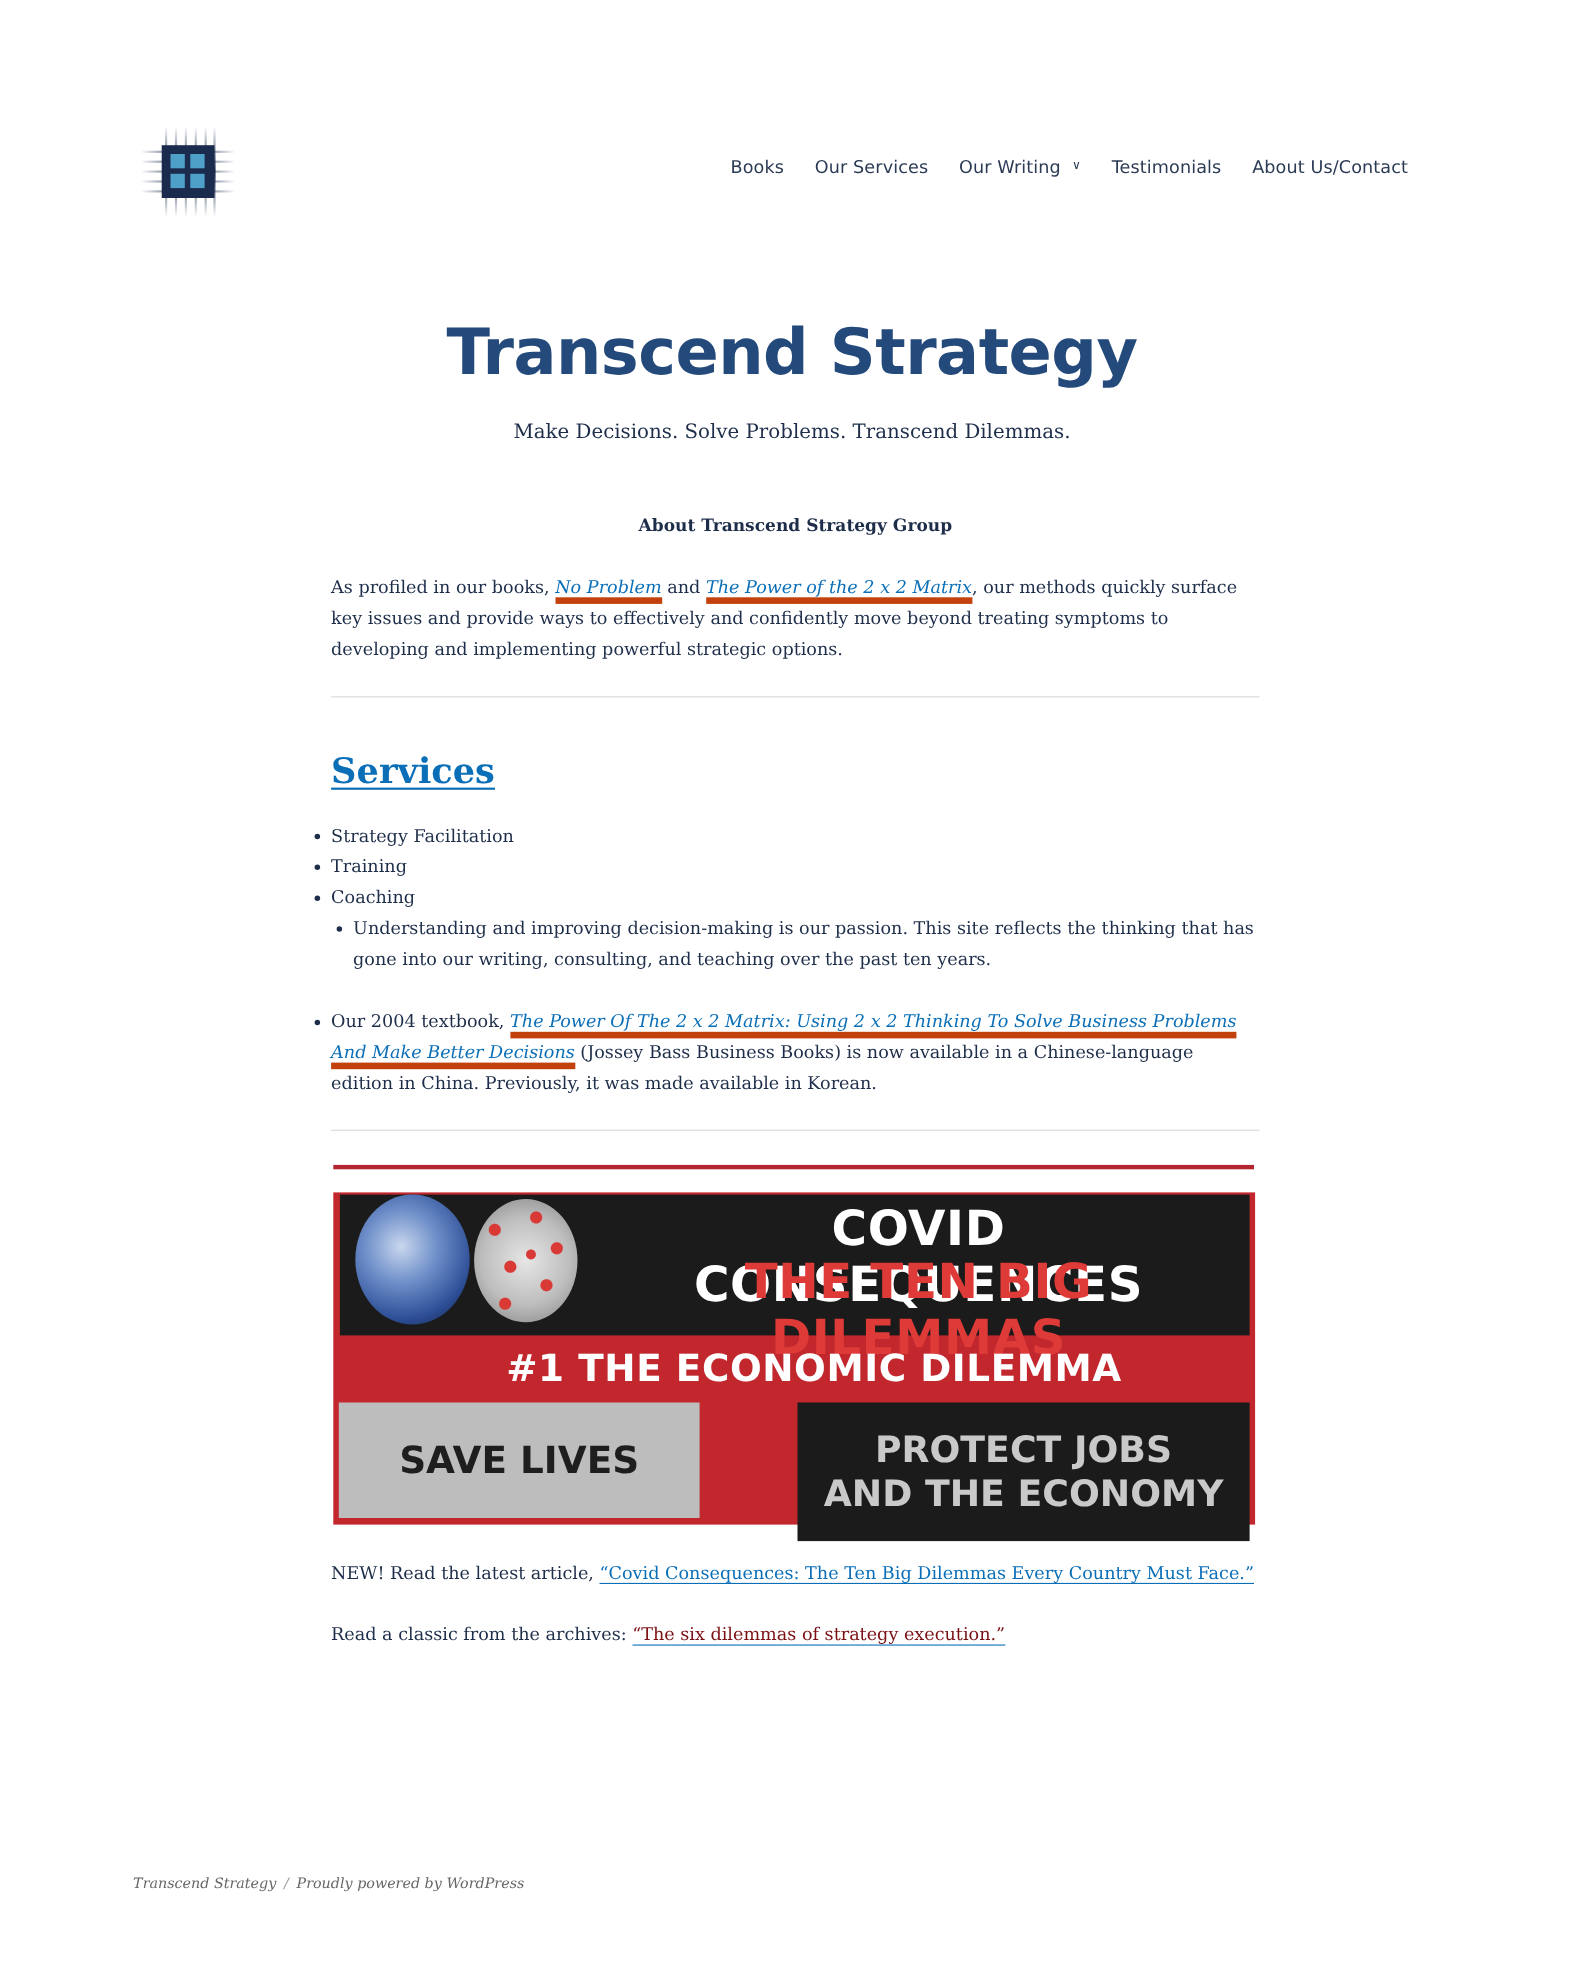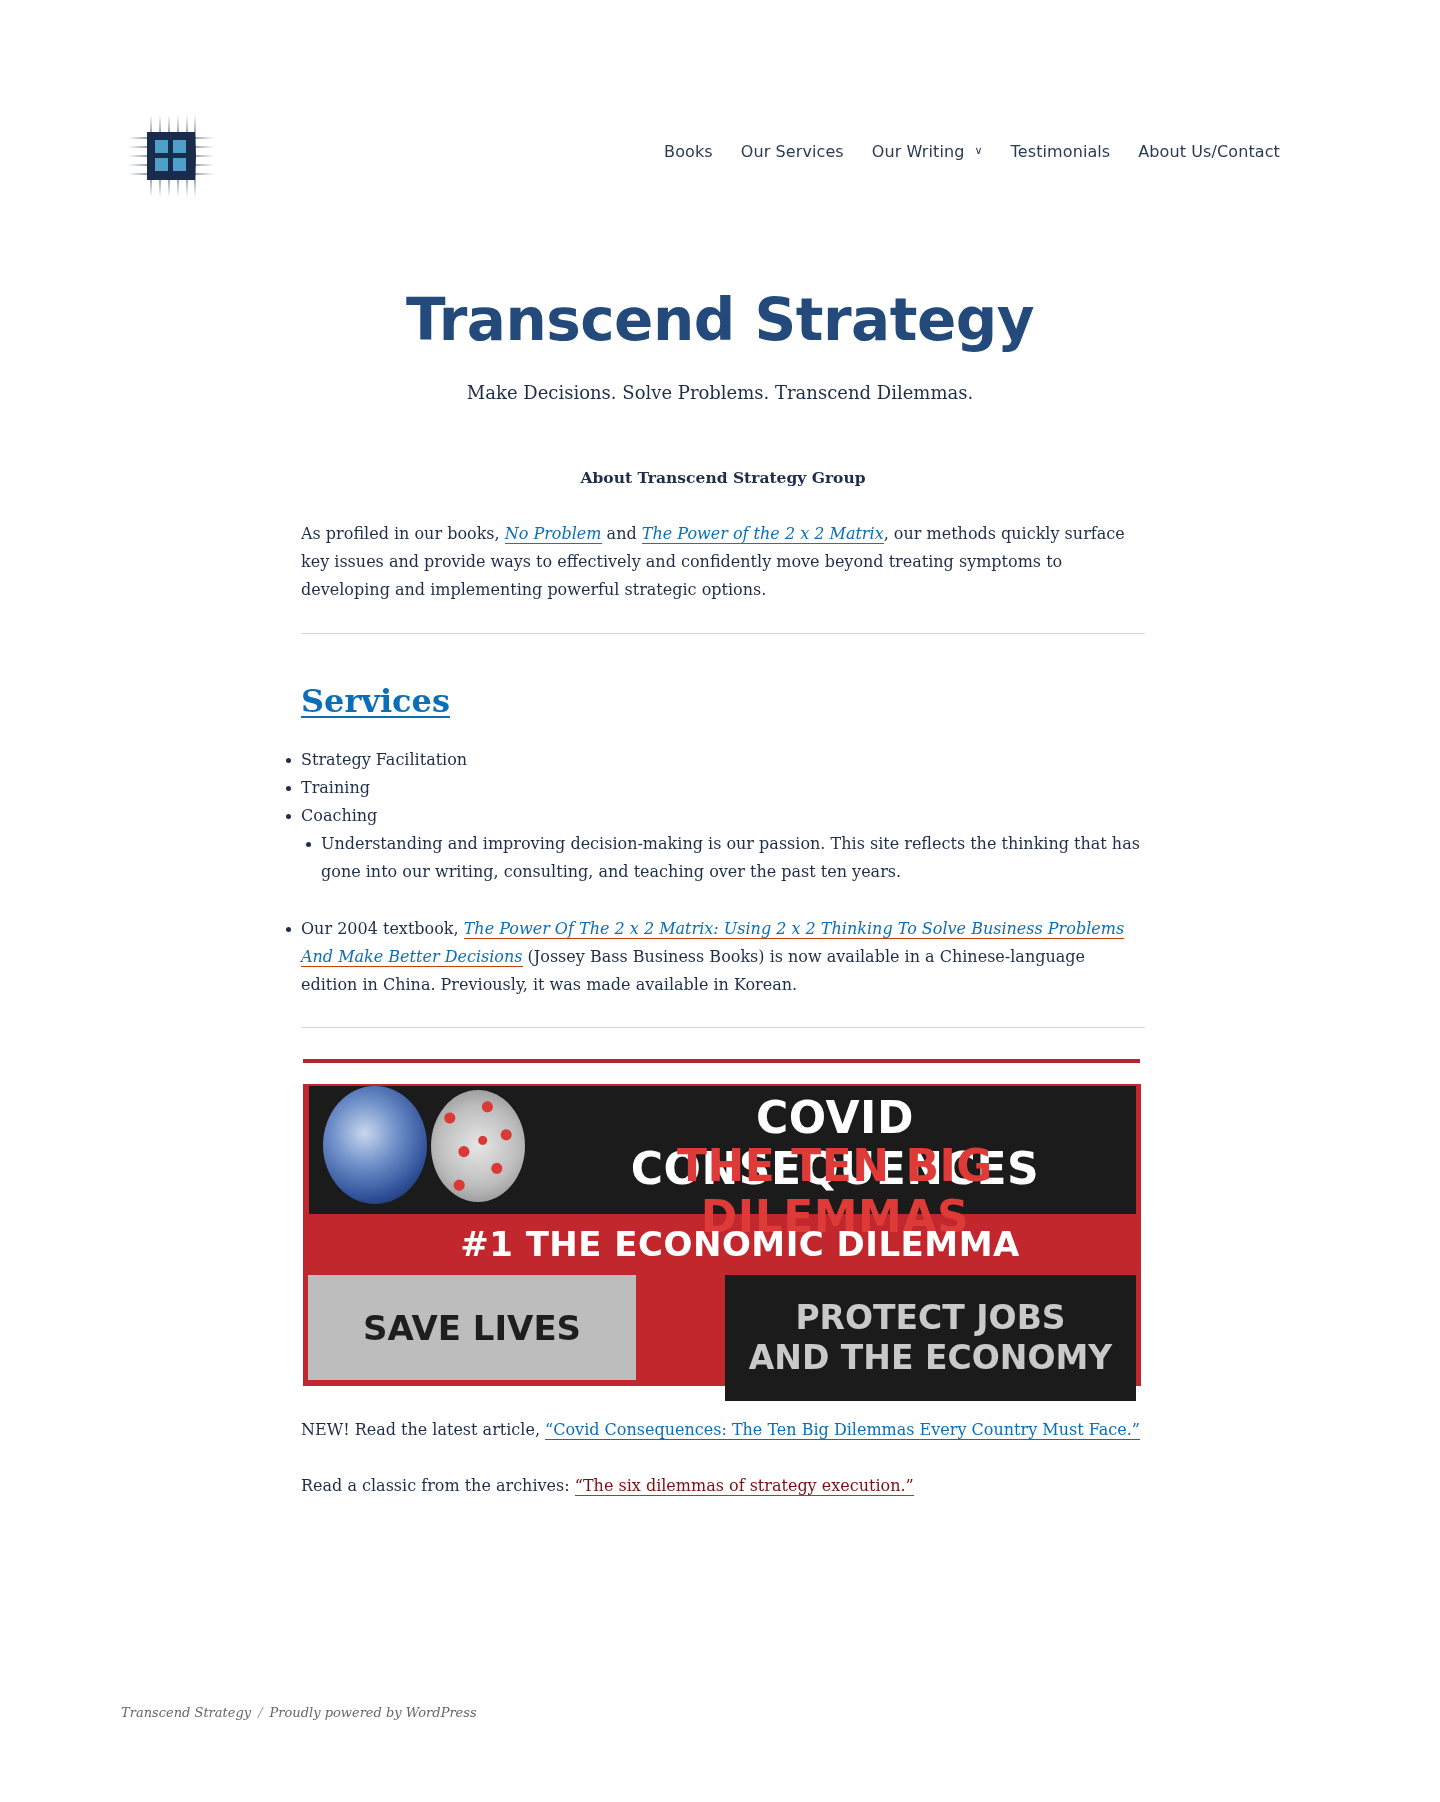--- a/index.html
+++ b/index.html
@@ -12,21 +12,21 @@
   .nav a { color: #2b3a55; text-decoration: none; margin-left: 28px; display: inline-flex; align-items: center; letter-spacing: 0.1px; }
   .nav .chev { display: inline-block; margin-left: 10px; font-size: 11px; color: #2b3a55; transform: translateY(-1px); }
 
   .site-title { position: absolute; left: 0; width: 1440px; top: 286px; text-align: center; font-family: "DejaVu Sans", "Liberation Sans", sans-serif; font-weight: bold; font-size: 58px; color: #244a7c; letter-spacing: -0.5px; }
   .tagline { position: absolute; left: 0; width: 1440px; top: 382px; text-align: center; font-size: 18px; color: #1e2e4a; }
 
   .content { position: absolute; left: 301px; width: 844px; top: 0; }
   .about-heading { position: absolute; top: 468px; left: 0; width: 844px; text-align: center; font-weight: bold; font-size: 15.5px; color: #1e2e4a; }
   .p { font-size: 16px; line-height: 28px; color: #1e2e4a; }
   .about-para { position: absolute; top: 520px; left: 0; width: 844px; }
-  a.inl { color: #0b6fb8; font-style: italic; text-decoration: none; border-bottom: 1px solid #c2410c; }
+  a.inl { color: #0b6fb8; font-style: italic; text-decoration: none; border-bottom: 6px solid #c2410c; }
   a.inl-plain { color: #0b6fb8; text-decoration: none; border-bottom: 1px solid #0b6fb8; }
   a.inl-red { color: #7a0f14; text-decoration: none; border-bottom: 1px solid #0b6fb8; }
 
   .hr { position: absolute; left: 0; width: 844px; height: 1px; background: #d8d8d8; }
   .hr1 { top: 633px; }
   .hr2 { top: 1027px; }
 
   .services-h { position: absolute; top: 686px; left: 0; font-size: 32px; font-weight: bold; color: #0b6fb8; border-bottom: 2px solid #0b6fb8; line-height: 30px; }
 
   ul.svc { position: absolute; top: 746px; left: 0; width: 844px; list-style: none; }

